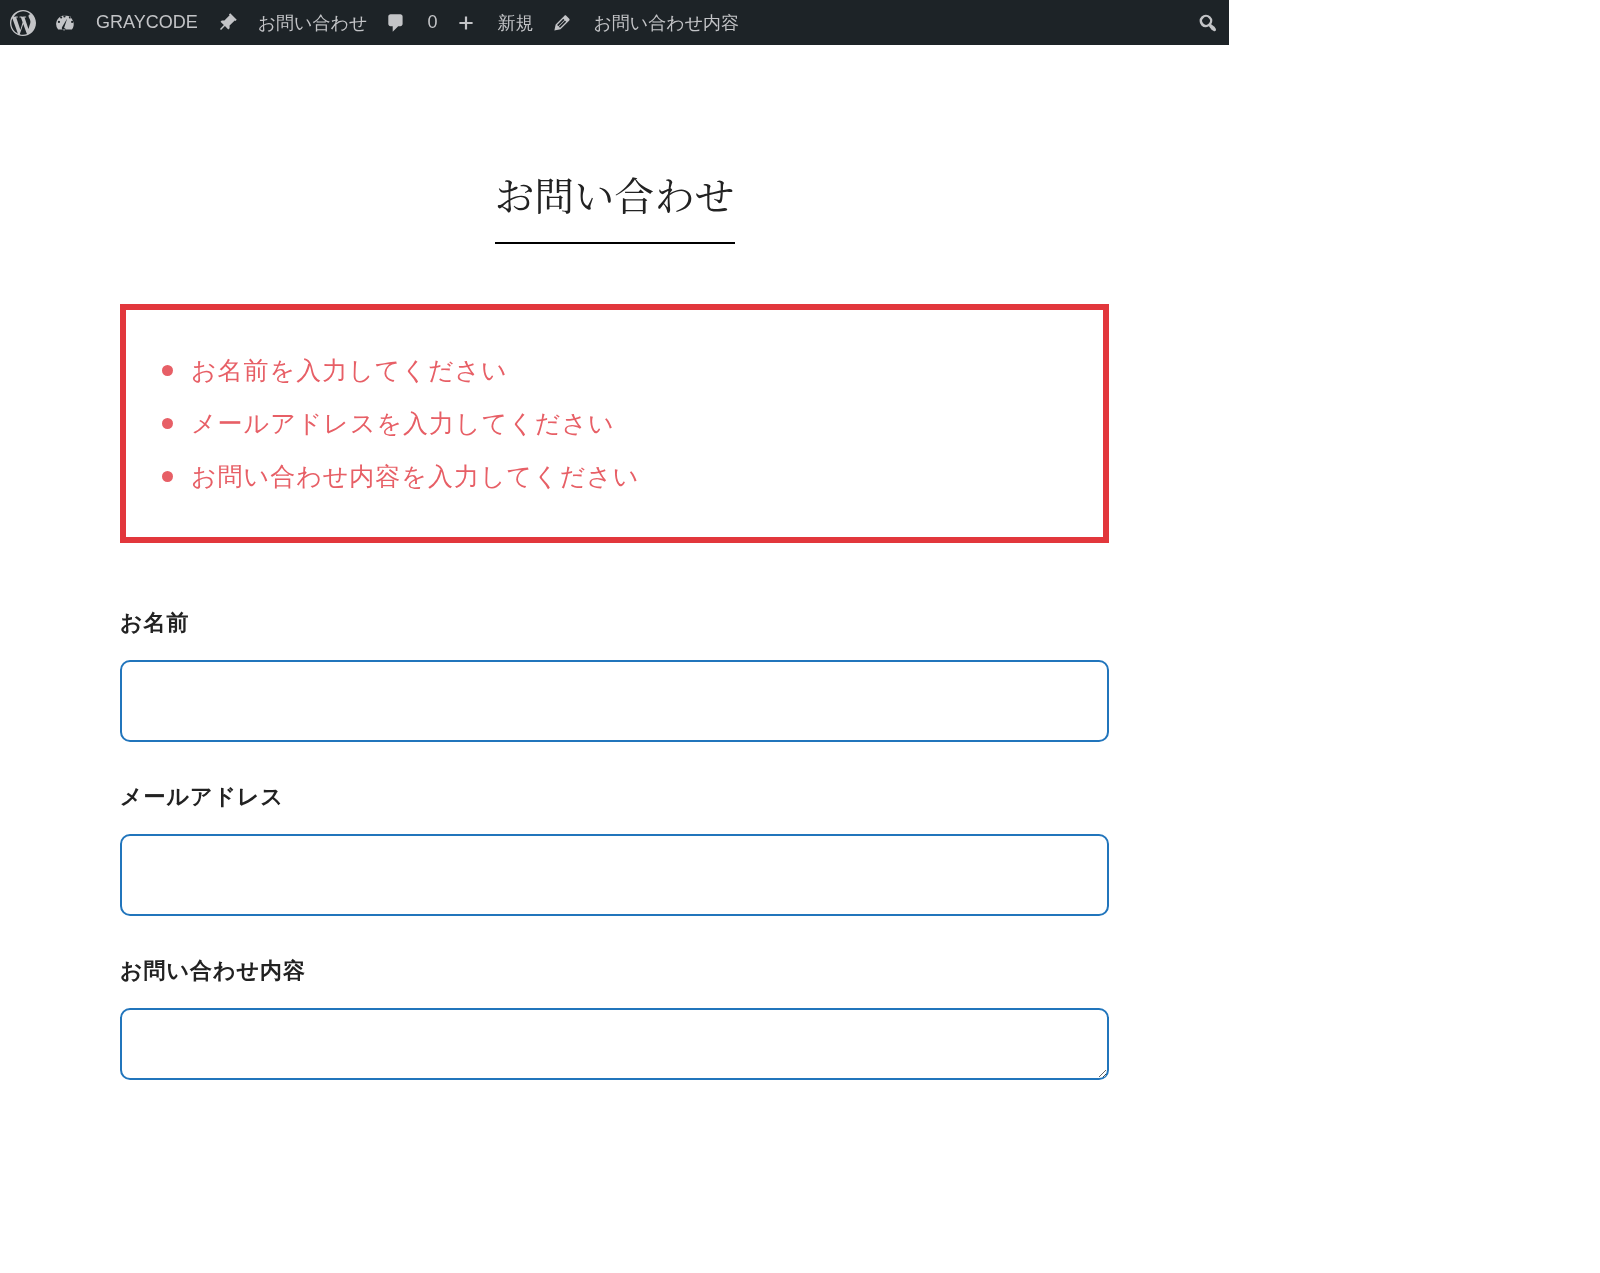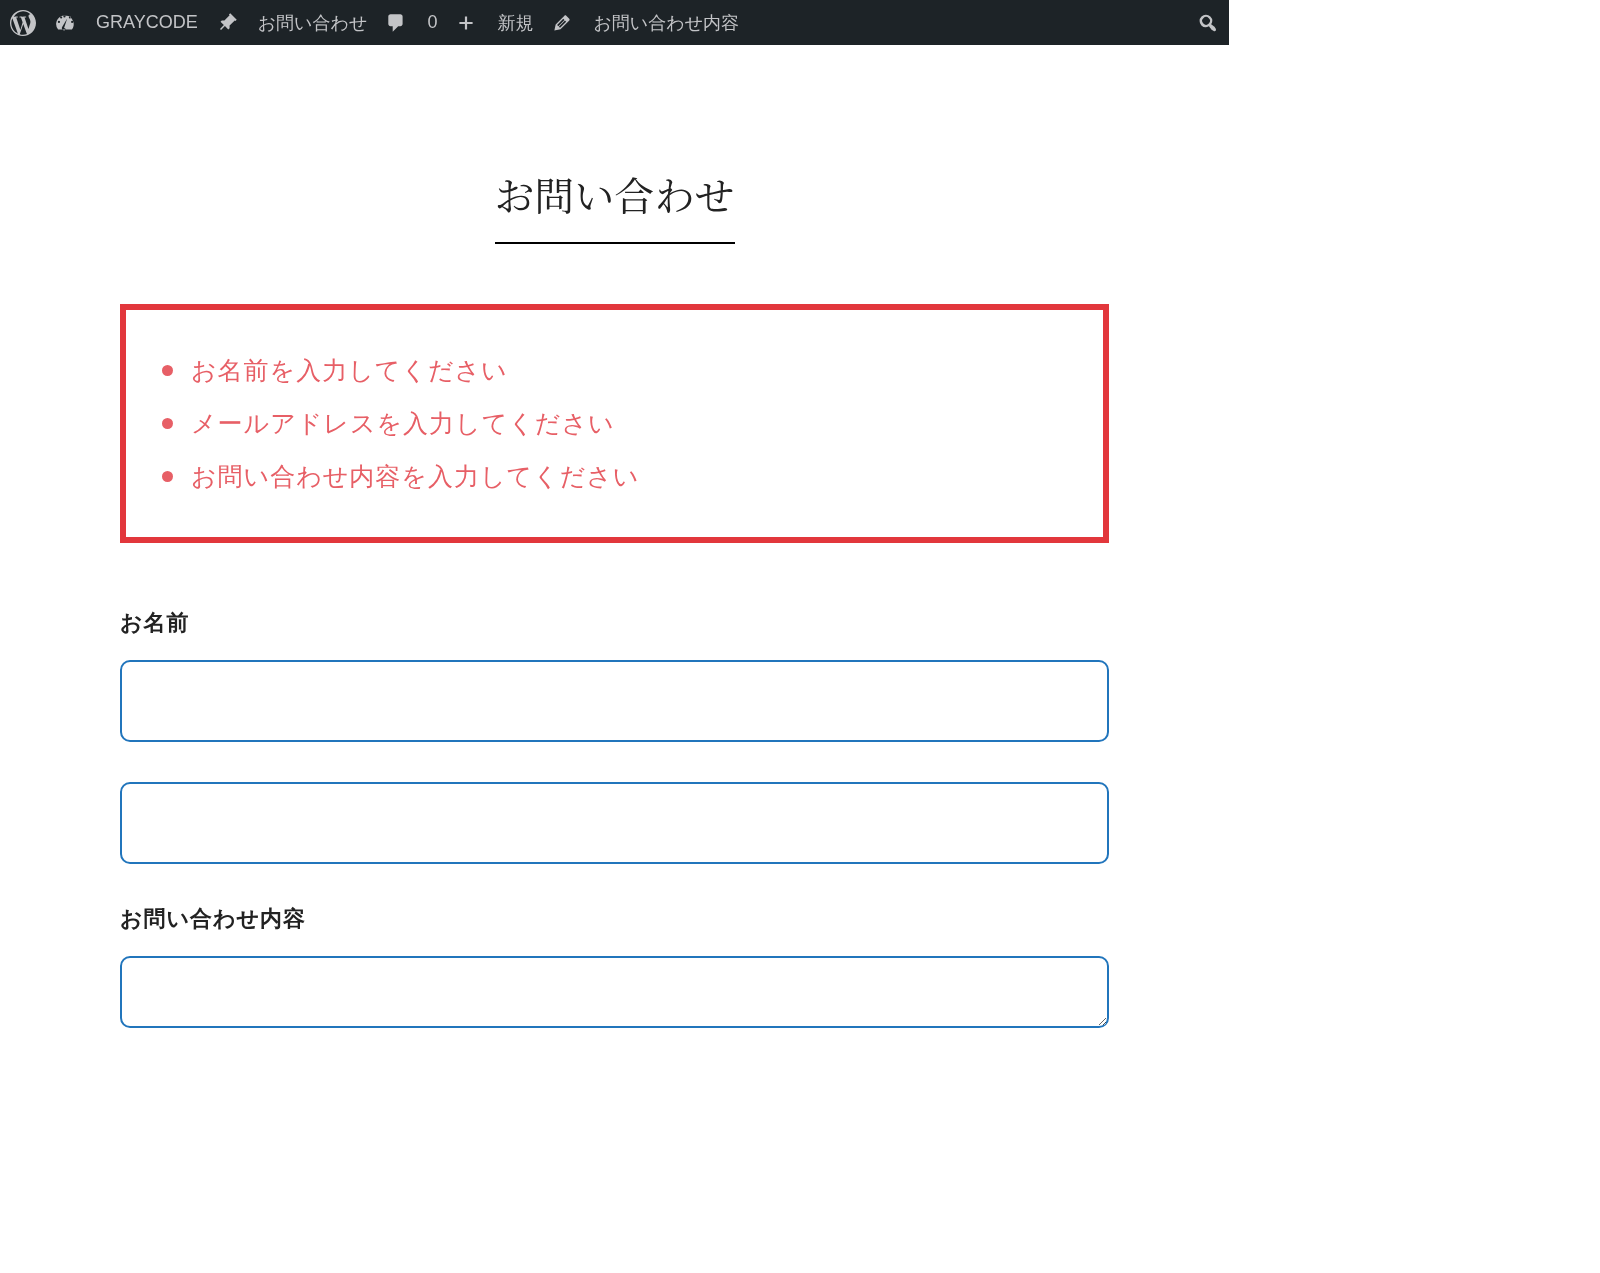--- a/index.html
+++ b/index.html
@@ -211,20 +211,21 @@
     </ul>
   </div>
 
   <form>
     <div class="form-field">
       <label class="form-label">お名前</label>
       <input type="text" class="form-input" value="" style="">
     </div>
 
     <div class="form-field">
+      <label class="form-label">メールアドレス</label>
       <input type="email" class="form-input" value="" style="">
     </div>
 
     <div class="form-field">
       <label class="form-label">お問い合わせ内容</label>
       <textarea class="form-textarea" style=""></textarea>
     </div>
   </form>
 </div>
 

